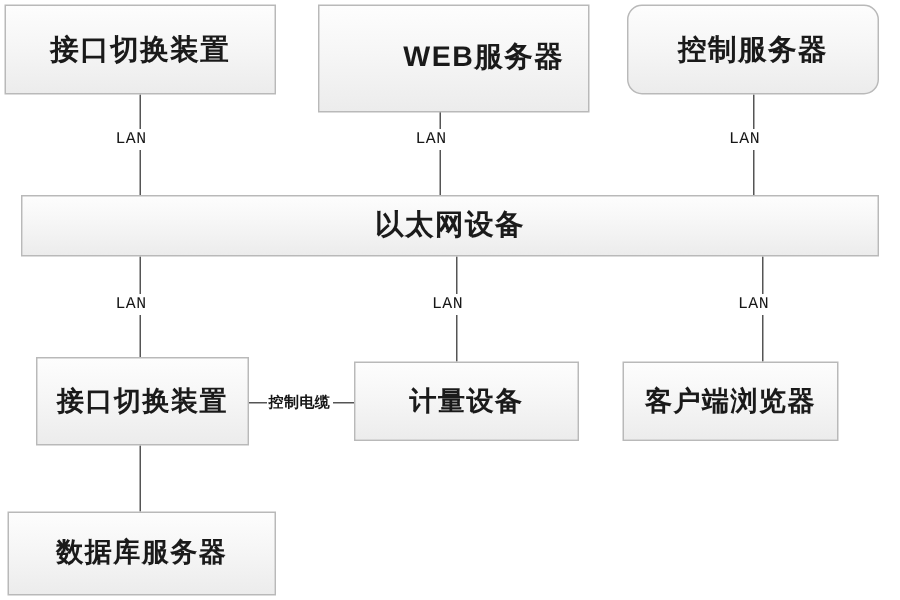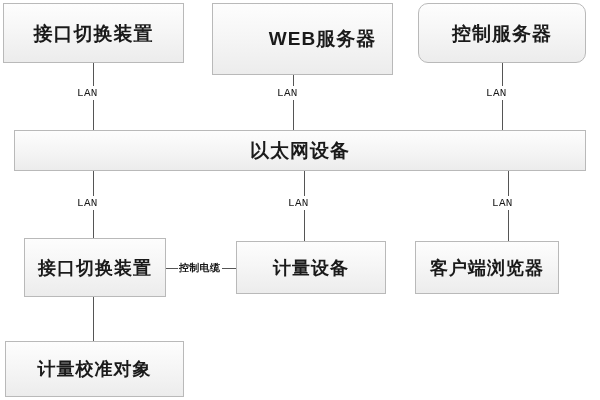--- a/index.html
+++ b/index.html
@@ -133,15 +133,15 @@
   <div class="node" id="node-control-server">控制服务器</div>
 
   <div class="node" id="node-ethernet">以太网设备</div>
 
   <div class="node" id="node-interface-switch">接口切换装置</div>
 
   <div class="node" id="node-metering-device">计量设备</div>
 
   <div class="node" id="node-client-browser">客户端浏览器</div>
 
-  <div class="node" id="node-calibration-obj">计量校准对象</div>
+  <div class="node" id="node-calibration-obj">数据库服务器</div>
 
 </div>
 
 </body></html>

